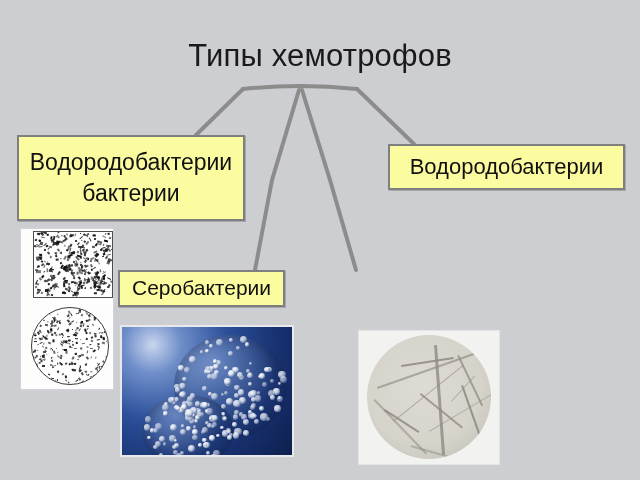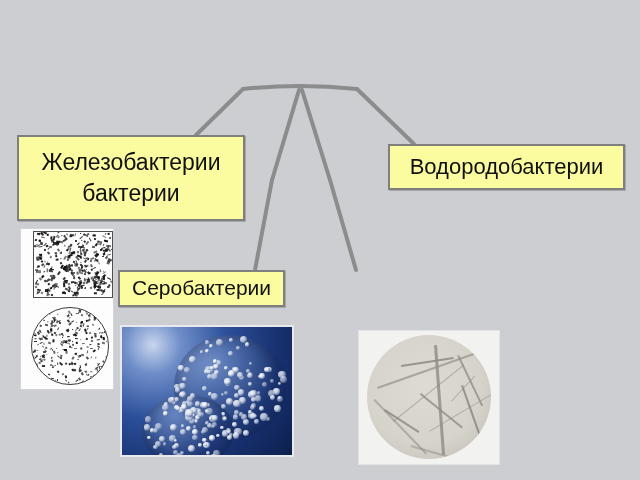--- a/index.html
+++ b/index.html
@@ -143,37 +143,38 @@
   .speck {
     position: absolute;
     background: #141414;
   }
 </style>
 </head>
 <body>
 
 <div id="slide">
 
+  <div id="title">Типы хемотрофов</div>
 
   <svg id="connectors" viewBox="0 0 640 480" width="640" height="480" xmlns="http://www.w3.org/2000/svg">
     <g fill="none" stroke="#8c8c8c" stroke-width="4" stroke-linecap="round" stroke-linejoin="round">
 
       <path d="M 243 89 Q 300 83 357 89"></path>
 
       <path d="M 243 89 L 196 135"></path>
 
       <path d="M 357 89 L 414 144"></path>
 
       <path d="M 299 90 L 272 180 L 255 270"></path>
 
       <path d="M 302 90 L 330 180 L 356 270"></path>
     </g>
   </svg>
 
-  <div class="node" id="node-nitrifying">Железобактерии бактерии</div>
+  <div class="node" id="node-nitrifying">Водородобактерии бактерии</div>
 
   <div class="node" id="node-hydrogen">Водородобактерии</div>
 
   <div class="node" id="node-sulfur">Серобактерии</div>
 
 
   <div class="figure" id="fig-nitrifying">
     <div class="speck-square">
         <div class="speck" style="width: 3.5px; height: 2.3px; left: 63.5px; top: 56.9px; transform: rotate(10deg); opacity: 0.63;"></div>
         <div class="speck" style="width: 3.5px; height: 1.8px; left: 28.6px; top: 35.3px; transform: rotate(104deg); opacity: 0.89;"></div>

